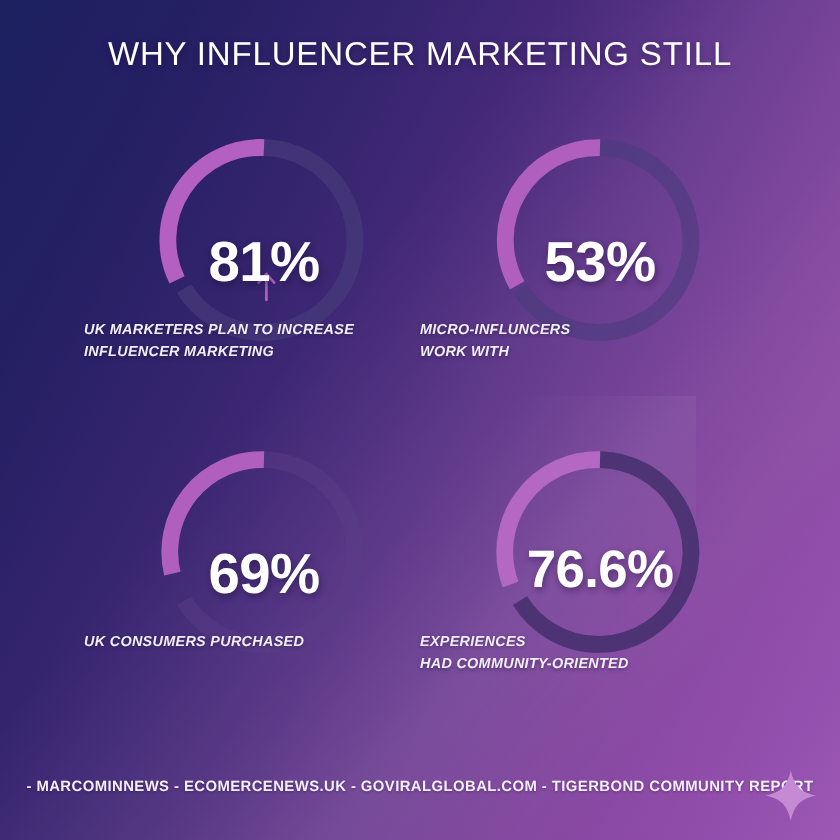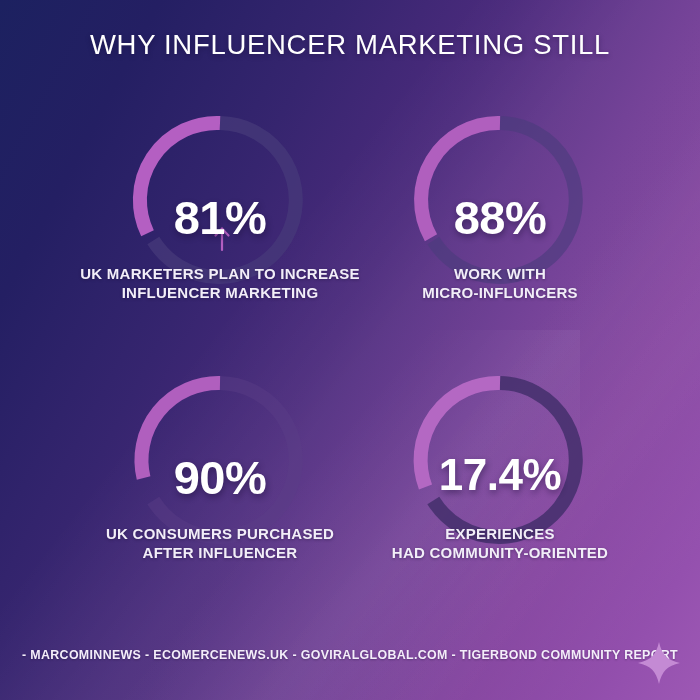--- a/index.html
+++ b/index.html
@@ -122,28 +122,29 @@
     text-shadow: 1px 3px 6px rgba(25,12,50,0.45);
     z-index: 3;
     margin-top: 28px;
   }
   .stat-4 .gauge-value { font-size: 44px; }
 
   .caption {
     position: relative;
     width: 300px;
     margin-top: -5px;
-    text-align: center;
+    text-align: left;
     color: #f2eef8;
-    font-size: 15px;
+    font-size: 12px;
     font-weight: 700;
     line-height: 18.5px;
     letter-spacing: 0.25px;
     text-transform: uppercase;
     text-shadow: 0 1px 3px rgba(25,12,50,0.4);
+    font-style: italic;
   }
   .caption .cline { display: block; }
 
   
   .footer-band {
     position: absolute;
     left: 0;
     bottom: 0;
     width: 700px;
     height: 68px;
@@ -200,49 +201,48 @@
       <span class="cline">INFLUENCER MARKETING</span>
     </div>
   </div>
 
   <div class="stat stat-2">
     <div class="gauge-wrap">
       <svg class="gauge-svg" viewBox="0 0 300 175">
         <path d="M 150 18 A 77 77 0 1 1 83.3 135.5" fill="none" stroke="#4a3c7d" stroke-width="14" stroke-linecap="butt" opacity="0.62"></path>
         <path d="M 150 18 A 77 77 0 0 0 81.0 132.8" fill="none" stroke="#b05fbe" stroke-width="14" stroke-linecap="butt"></path>
       </svg>
-      <div class="gauge-value">88%</div>
-    </div>
-    <div class="caption">
+      <div class="gauge-value">53%</div>
+    </div>
+    <div class="caption">
+      <span class="cline">MICRO-INFLUNCERS</span>
       <span class="cline">WORK WITH</span>
-      <span class="cline">MICRO-INFLUNCERS</span>
     </div>
   </div>
 
   <div class="stat stat-3">
     <div class="gauge-wrap">
       <svg class="gauge-svg" viewBox="0 0 300 175">
         <path d="M 150 18 A 77 77 0 1 1 83.3 135.5" fill="none" stroke="#5c3f87" stroke-width="14" stroke-linecap="butt" opacity="0.45"></path>
         <path d="M 150 18 A 77 77 0 0 0 73.6 113.0" fill="none" stroke="#b05fbe" stroke-width="14" stroke-linecap="butt"></path>
       </svg>
-      <div class="gauge-value">90%</div>
+      <div class="gauge-value">69%</div>
     </div>
     <div class="caption">
       <span class="cline">UK CONSUMERS PURCHASED</span>
-      <span class="cline">AFTER INFLUENCER</span>
     </div>
   </div>
 
   <div class="stat stat-4">
     <div class="gauge-wrap">
       <svg class="gauge-svg" viewBox="0 0 300 175">
         <path d="M 150 18 A 77 77 0 1 1 83.3 135.5" fill="none" stroke="#45306d" stroke-width="14" stroke-linecap="butt" opacity="0.88"></path>
         <path d="M 150 18 A 77 77 0 0 0 75.5 122.0" fill="none" stroke="#b468c3" stroke-width="14" stroke-linecap="butt"></path>
       </svg>
-      <div class="gauge-value">17.4%</div>
+      <div class="gauge-value">76.6%</div>
     </div>
     <div class="caption">
       <span class="cline">EXPERIENCES</span>
       <span class="cline">HAD COMMUNITY-ORIENTED</span>
     </div>
   </div>
 
   <div class="footer-band">
     <div class="footer-text">- MARCOMINNEWS - ECOMERCENEWS.UK - GOVIRALGLOBAL.COM - TIGERBOND COMMUNITY REPORT</div>
     <svg class="sparkle" viewBox="0 0 46 46">

